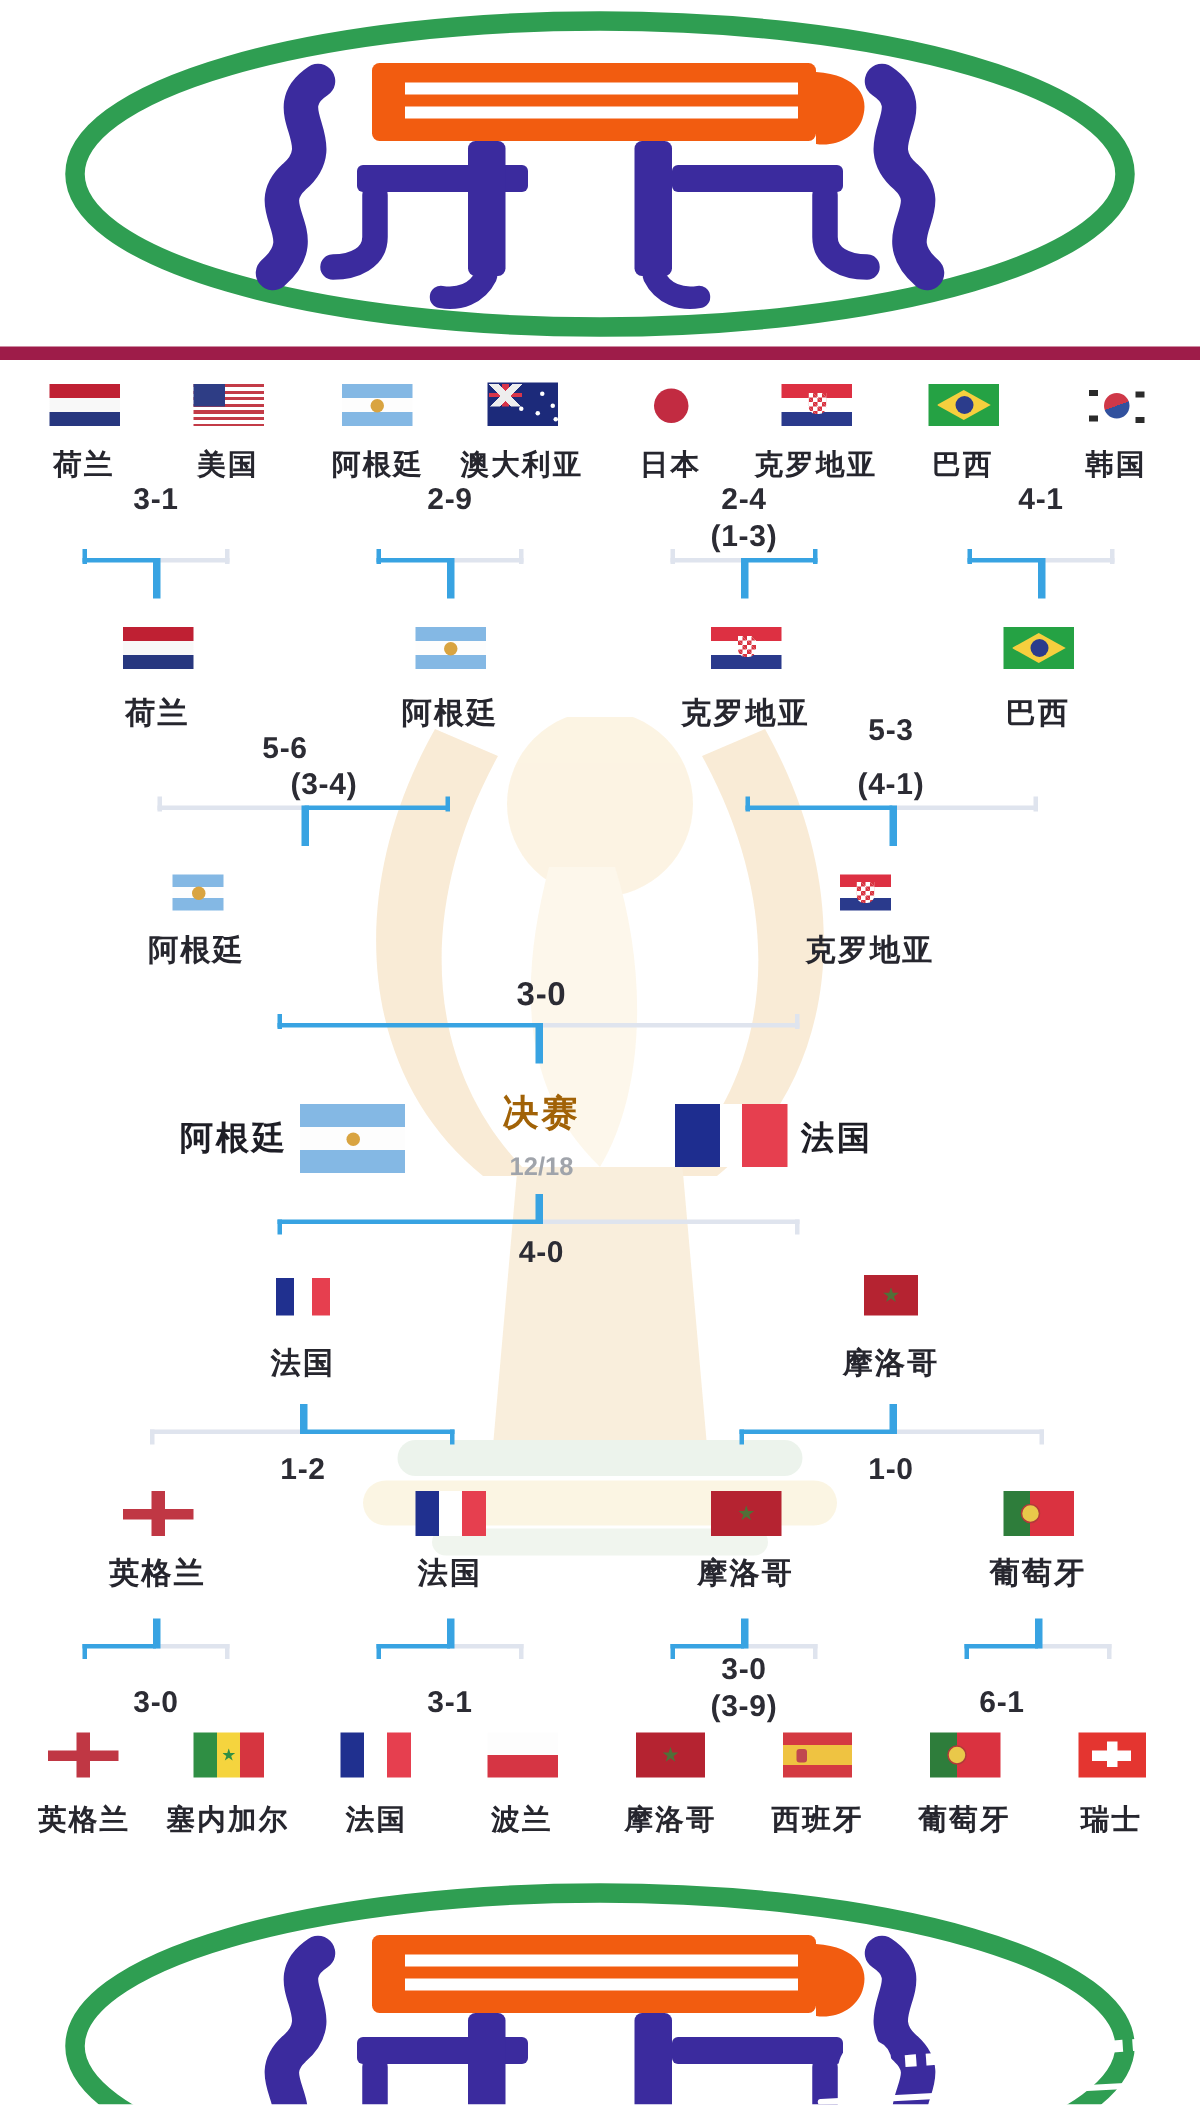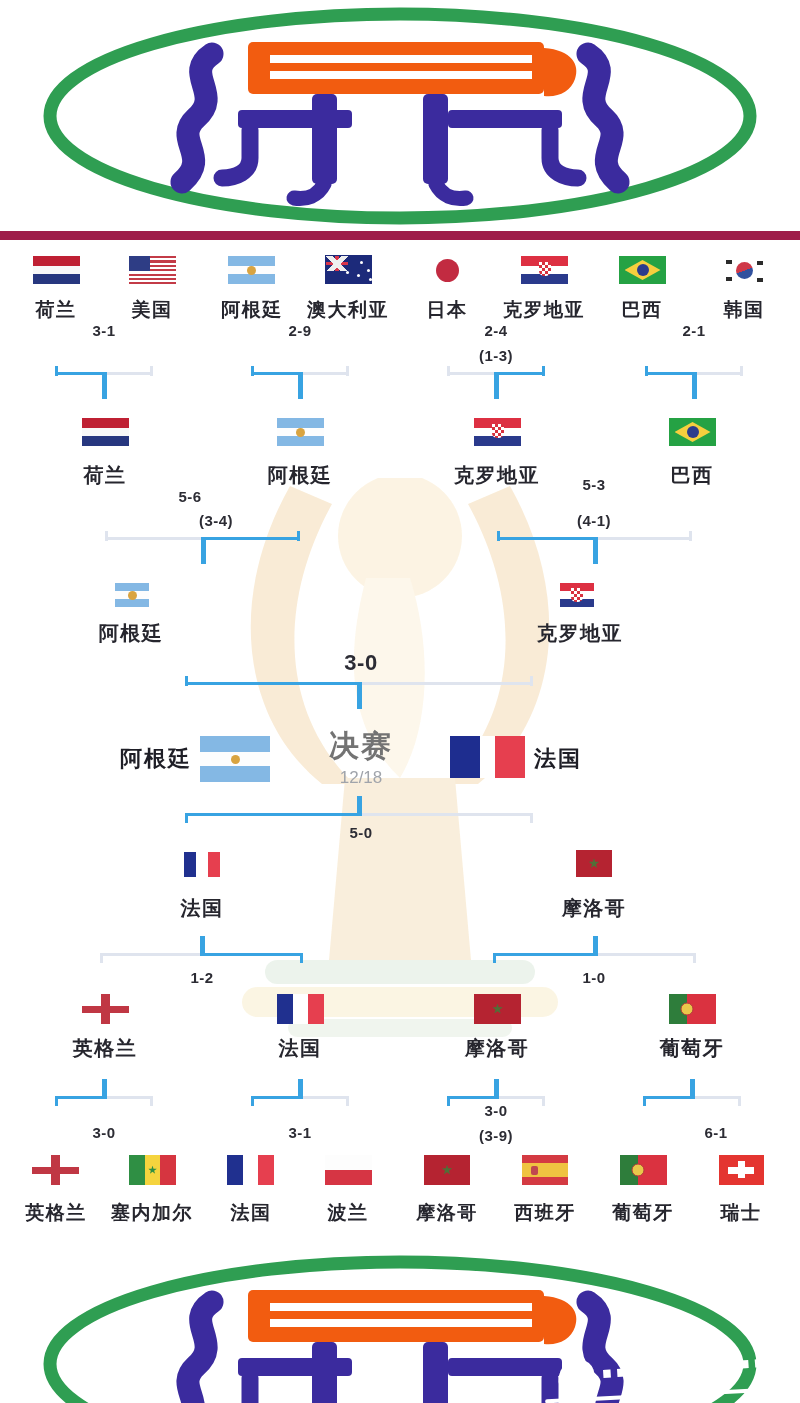--- a/index.html
+++ b/index.html
@@ -2,24 +2,24 @@
 <html><head>
 <meta charset="utf-8">
 <style>
   html,body{margin:0;padding:0;background:#ffffff;}
   #page{position:relative;width:800px;height:1403px;margin:0 auto;background:#ffffff;overflow:hidden;
         font-family:"Liberation Sans","DejaVu Sans",sans-serif;}
   
   .tname{position:absolute;transform:translateX(-50%);font-size:19px;font-weight:600;color:#26262e;
          white-space:nowrap;letter-spacing:1.5px;z-index:4;}
   .tname.big{font-size:20px;}
-  .score{position:absolute;transform:translateX(-50%);font-size:15px;font-weight:700;color:#2c2c34;
+  .score{position:absolute;transform:translateX(-50%);font-size:20px;font-weight:700;color:#2c2c34;
          white-space:nowrap;z-index:4;letter-spacing:.5px;}
-  .final-title{position:absolute;transform:translateX(-50%);font-size:30px;font-weight:800;color:#737373;z-index:4;letter-spacing:2px;}
-  .final-date{position:absolute;transform:translateX(-50%);font-size:17px;font-weight:400;color:#a0a4ab;z-index:4;}
+  .final-title{position:absolute;transform:translateX(-50%);font-size:24px;font-weight:800;color:#a16207;z-index:4;letter-spacing:2px;}
+  .final-date{position:absolute;transform:translateX(-50%);font-size:17px;font-weight:700;color:#a0a4ab;z-index:4;}
   .final-team{position:absolute;transform:translateX(-50%);font-size:22px;font-weight:700;color:#1e1e26;z-index:4;letter-spacing:2px;}
   
   .divider{position:absolute;left:0;top:231px;width:800px;height:9px;background:#9e1c49;z-index:2;}
   
   .conn{position:absolute;height:3px;z-index:3;}
   .conn .hl,.conn .hr{position:absolute;top:0;height:3px;width:50%;}
   .conn .hl{left:0;} .conn .hr{right:0;}
   .conn .hl::before{content:"";position:absolute;left:0;width:3px;background:inherit;}
   .conn .hr::before{content:"";position:absolute;right:0;width:3px;background:inherit;}
   .conn.down .hl::before,.conn.down .hr::before{top:-6px;height:10px;}
@@ -152,21 +152,21 @@
   <div class="tname" style="left:348px;top:297px">澳大利亚</div>
   <div class="tname" style="left:447px;top:297px">日本</div>
   <div class="tname" style="left:544px;top:297px">克罗地亚</div>
   <div class="tname" style="left:642px;top:297px">巴西</div>
   <div class="tname" style="left:744px;top:297px">韩国</div>
 
   <div class="score" style="left:104px;top:322px">3-1</div>
   <div class="score" style="left:300px;top:322px">2-9</div>
   <div class="score" style="left:496px;top:322px">2-4</div>
   <div class="score" style="left:496px;top:347px">(1-3)</div>
-  <div class="score" style="left:694px;top:322px">2-1</div>
+  <div class="score" style="left:694px;top:322px">4-1</div>
 
   <div class="conn down win-l" style="left:55px;top:372px;width:98px">
       <div class="hl"></div>
       <div class="hr"></div>
       <div class="stem"></div>
     </div>
   <div class="conn down win-l" style="left:251px;top:372px;width:98px">
       <div class="hl"></div>
       <div class="hr"></div>
       <div class="stem"></div>
@@ -224,21 +224,21 @@
   <div class="final-title" style="left:361px;top:726px">决赛</div>
   <div class="final-date" style="left:361px;top:768px">12/18</div>
   <div class="flag f-fra-big" style="left:450px;top:736px;width:75px;height:42px"></div>
   <div class="final-team" style="left:558px;top:744px">法国</div>
 
   <div class="conn up win-l" style="left:185px;top:813px;width:348px">
       <div class="hl"></div>
       <div class="hr"></div>
       <div class="stem"></div>
     </div>
-  <div class="score" style="left:361px;top:824px">5-0</div>
+  <div class="score" style="left:361px;top:824px">4-0</div>
 
   <div class="flag f-fra" style="left:184px;top:852px;width:36px;height:25px"></div>
   <div class="flag f-mar" style="left:576px;top:850px;width:36px;height:27px"></div>
   <div class="tname big" style="left:202px;top:895px">法国</div>
   <div class="tname big" style="left:594px;top:895px">摩洛哥</div>
 
   <div class="conn up win-r" style="left:100px;top:953px;width:203px">
       <div class="hl"></div>
       <div class="hr"></div>
       <div class="stem"></div>
@@ -279,21 +279,21 @@
   <div class="conn up win-l" style="left:643px;top:1096px;width:98px">
       <div class="hl"></div>
       <div class="hr"></div>
       <div class="stem"></div>
     </div>
 
   <div class="score" style="left:104px;top:1124px">3-0</div>
   <div class="score" style="left:300px;top:1124px">3-1</div>
   <div class="score" style="left:496px;top:1102px">3-0</div>
   <div class="score" style="left:496px;top:1127px">(3-9)</div>
-  <div class="score" style="left:716px;top:1124px">6-1</div>
+  <div class="score" style="left:668px;top:1124px">6-1</div>
 
   <div class="flag f-eng" style="left:32px;top:1155px;width:47px;height:30px"></div>
   <div class="flag f-sen" style="left:129px;top:1155px;width:47px;height:30px"></div>
   <div class="flag f-fra" style="left:227px;top:1155px;width:47px;height:30px"></div>
   <div class="flag f-pol" style="left:325px;top:1155px;width:47px;height:30px"></div>
   <div class="flag f-mar" style="left:424px;top:1155px;width:46px;height:30px"></div>
   <div class="flag f-esp" style="left:522px;top:1155px;width:46px;height:30px"></div>
   <div class="flag f-por" style="left:620px;top:1155px;width:47px;height:30px"></div>
   <div class="flag f-sui" style="left:719px;top:1155px;width:45px;height:30px"></div>
 

